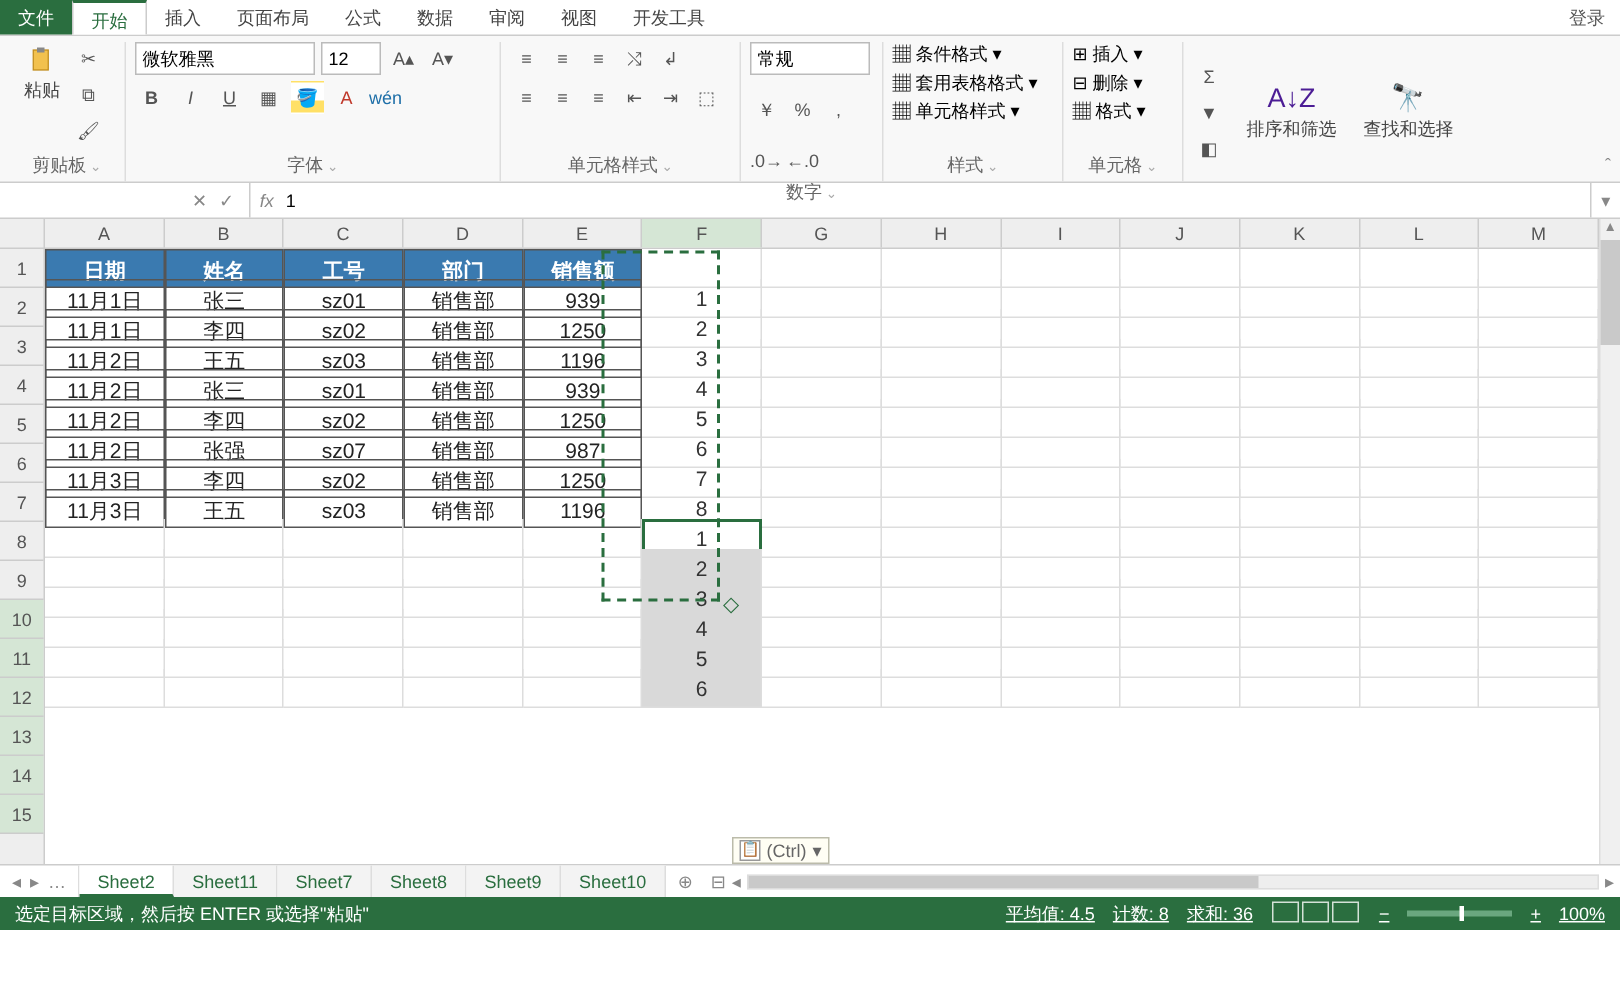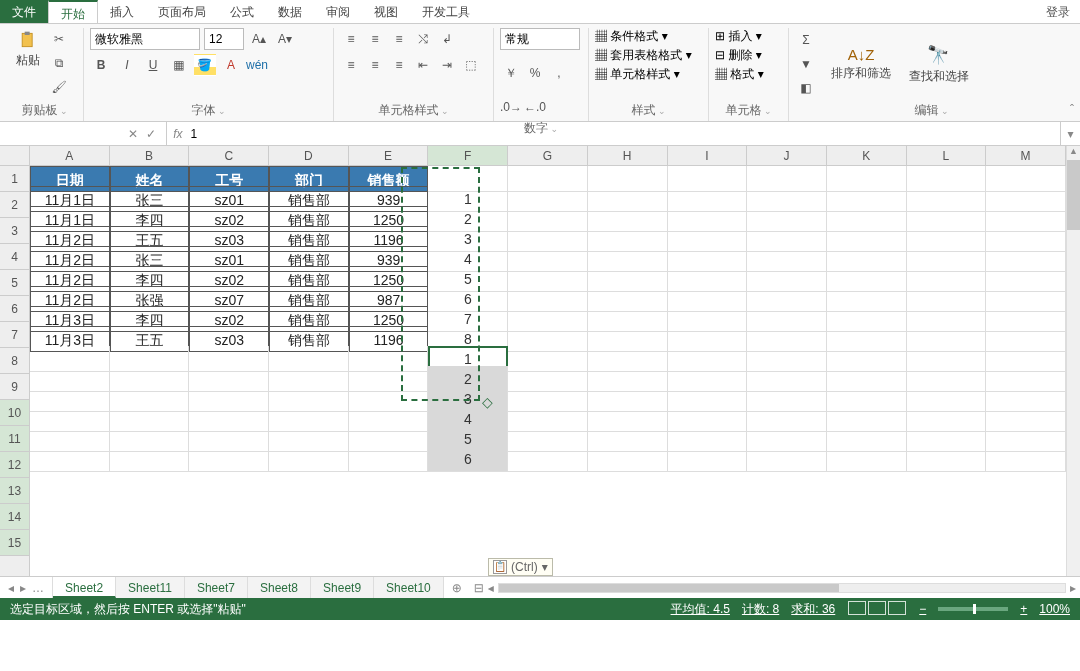--- a/index.html
+++ b/index.html
@@ -113,21 +113,21 @@
         <span class="smallbtn">⧉</span>
         <span class="smallbtn">🖌</span>
       </div>
     </div>
     <div class="label">剪贴板</div>
   </div>
 
   <div class="group" style="width:250px">
     <div class="content" style="flex-direction:column;gap:4px">
       <div style="display:flex;gap:4px;align-items:center">
-        <input class="sel" style="width: 110px;" value="微软雅黑">
+        <input class="sel" style="width: 120px;" value="微软雅黑">
         <input class="sel" style="width: 40px;" value="12">
         <span class="smallbtn">A▴</span>
         <span class="smallbtn">A▾</span>
       </div>
       <div style="display:flex;gap:4px;align-items:center">
         <span class="smallbtn" style="font-weight:700">B</span>
         <span class="smallbtn" style="font-style:italic">I</span>
         <span class="smallbtn" style="text-decoration:underline">U</span>
         <span class="smallbtn">▦</span>
         <span class="smallbtn" style="background:linear-gradient(#fff 60%,#ffe066 60%)">🪣</span>
@@ -194,29 +194,28 @@
   </div>
 
   <div class="group" style="flex:1;border-right:none">
     <div class="content" style="gap:10px;align-items:center">
       <div style="display:flex;flex-direction:column;gap:2px">
         <span class="smallbtn">Σ</span>
         <span class="smallbtn">▼</span>
         <span class="smallbtn">◧</span>
       </div>
       <div class="bigbtn">
-        <span style="color:#a16207;font-size:15px">A↓Z</span>
+        <span style="color:#4c1d95;font-size:18px">A↓Z</span>
         <span>排序和筛选</span>
       </div>
       <div class="bigbtn">
         <span style="font-size:18px">🔭</span>
         <span>查找和选择</span>
       </div>
     </div>
-    <div class="label">编辑</div>
   </div>
   <span class="collapse">ˆ</span>
 </div>
 
 <div class="fbar">
   <div class="namebox">
     <input value="F10" style="">
     <span class="dd">▾</span>
   </div>
   <div class="fxbtns">

